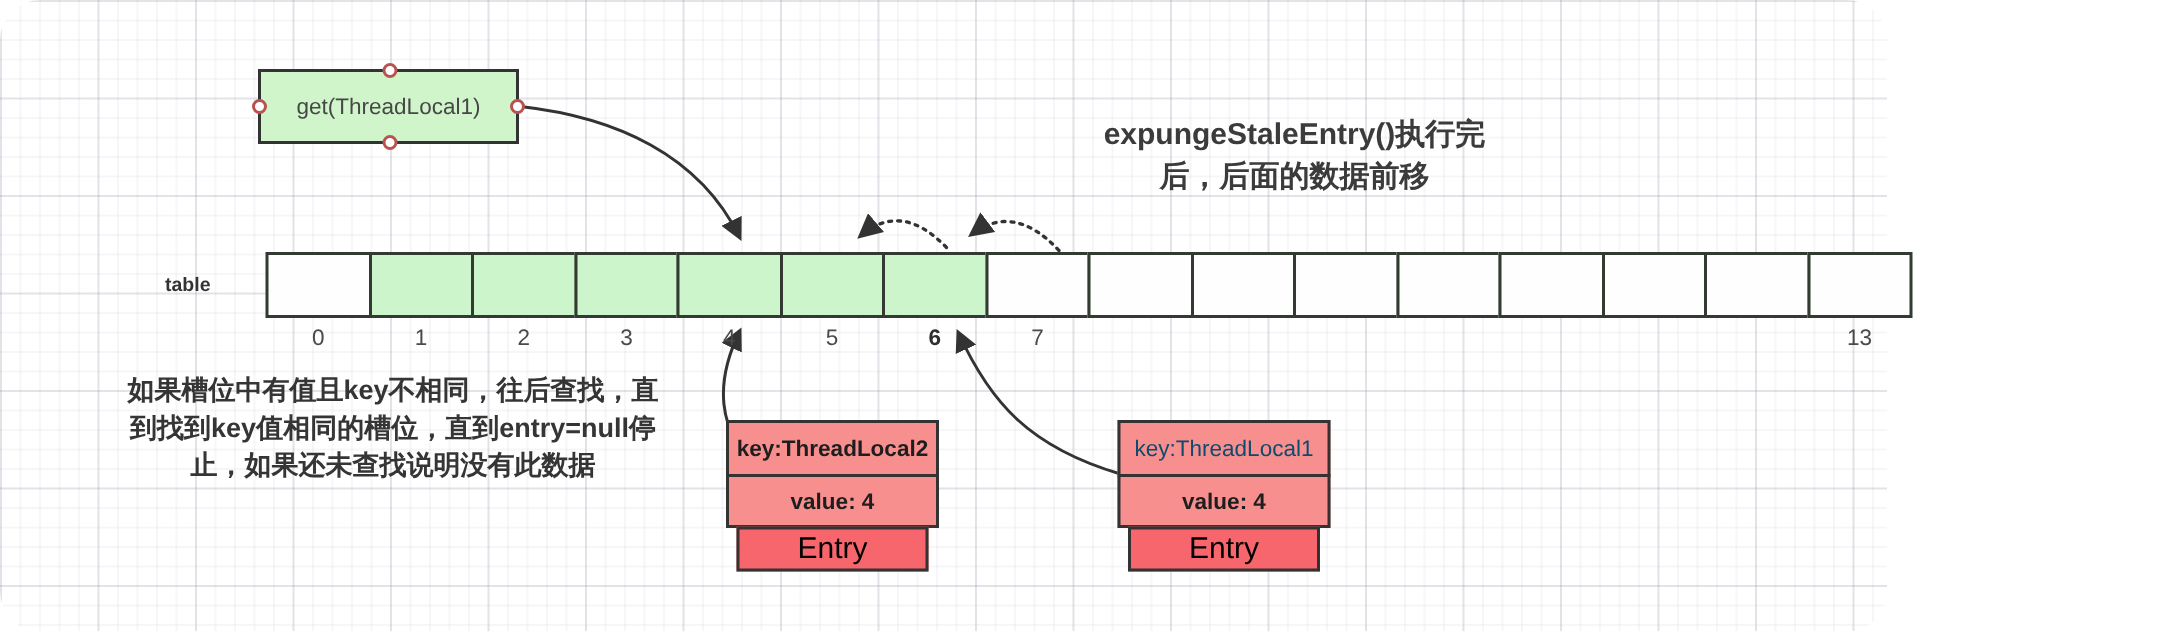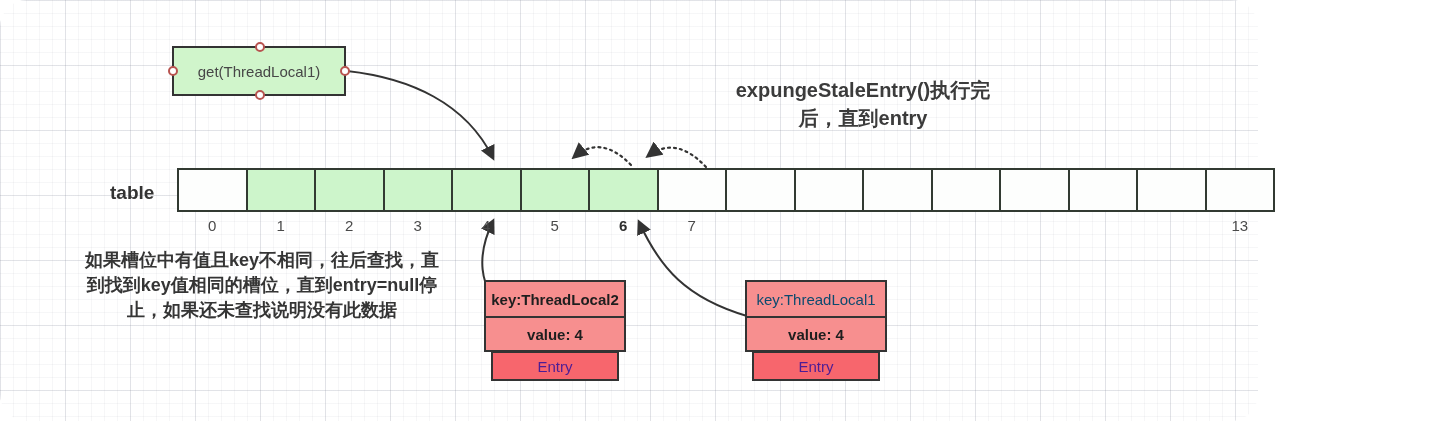--- a/index.html
+++ b/index.html
@@ -46,21 +46,21 @@
     line-height:28px; white-space:pre-line;
   }
   .note {
     position:absolute; left:34px; top:248px; width:456px;
     text-align:center; font-size:18px; font-weight:bold; color:#353535;
     line-height:25px; white-space:pre-line;
   }
 
   
   .table-label {
-    position:absolute; left:110px; top:182px; font-size:19px; font-weight:bold; color:#333;
+    position:absolute; left:110px; top:182px; font-size:13px; font-weight:bold; color:#333;
   }
   .cells-row { position:absolute; left:177px; top:168px; display:flex; }
   .cell {
     width:70.5px; height:44px; border:2px solid #323a32; background:#fdfefd;
     margin-left:-2px;
   }
   .cell:first-child { margin-left:0; }
   .cell.green { background: var(--cell-green, #cdf5cb); }
   .index-row { position:absolute; left:177px; top:217px; display:flex; }
   .index-row .idx {
@@ -79,21 +79,21 @@
     display:flex; align-items:center; justify-content:center; font-size:15px;
   }
   .entry-group .kbox { height:38px; }
   .entry-group .vbox { height:36px; margin-top:-2px; font-weight:bold; color:#1e1e1e; }
   .entry-group .kbox.bold { font-weight:bold; color:#1e1e1e; }
   .entry-group .kbox.plain { font-weight:normal; color:#0c4a6e; }
   .entry-group .ebox {
     width:128px; height:30px; margin:-1px auto 0 auto;
     border:2px solid #333; background: var(--entry-red, #f7666d);
     display:flex; align-items:center; justify-content:center;
-    font-size:15px; color:#4c1d95;
+    font-size:20px; color:#000000;
   }
 </style>
 </head>
 <body>
 
 <div id="canvas">
 
   <svg class="overlay">
     <defs>
       <marker id="arrow" viewBox="0 0 10 10" refX="8" refY="5" markerWidth="7.5" markerHeight="7.5" orient="auto-start-reverse">
@@ -109,21 +109,21 @@
 
   <div class="get-box">
     <span class="handle top"></span>
     <span class="handle left"></span>
     <span class="handle right"></span>
     <span class="handle bottom"></span>
     <span>get(ThreadLocal1)</span>
   </div>
 
   <div class="title">expungeStaleEntry()执行完
-后，直到entry</div>
+后，后面的数据前移</div>
 
   <div class="note">如果槽位中有值且key不相同，往后查找，直
 到找到key值相同的槽位，直到entry=null停
 止，如果还未查找说明没有此数据</div>
 
   <div class="table-label">table</div>
   <div class="cells-row" id="cells-row">
       <div class="cell"></div>
       <div class="cell green"></div>
       <div class="cell green"></div>

